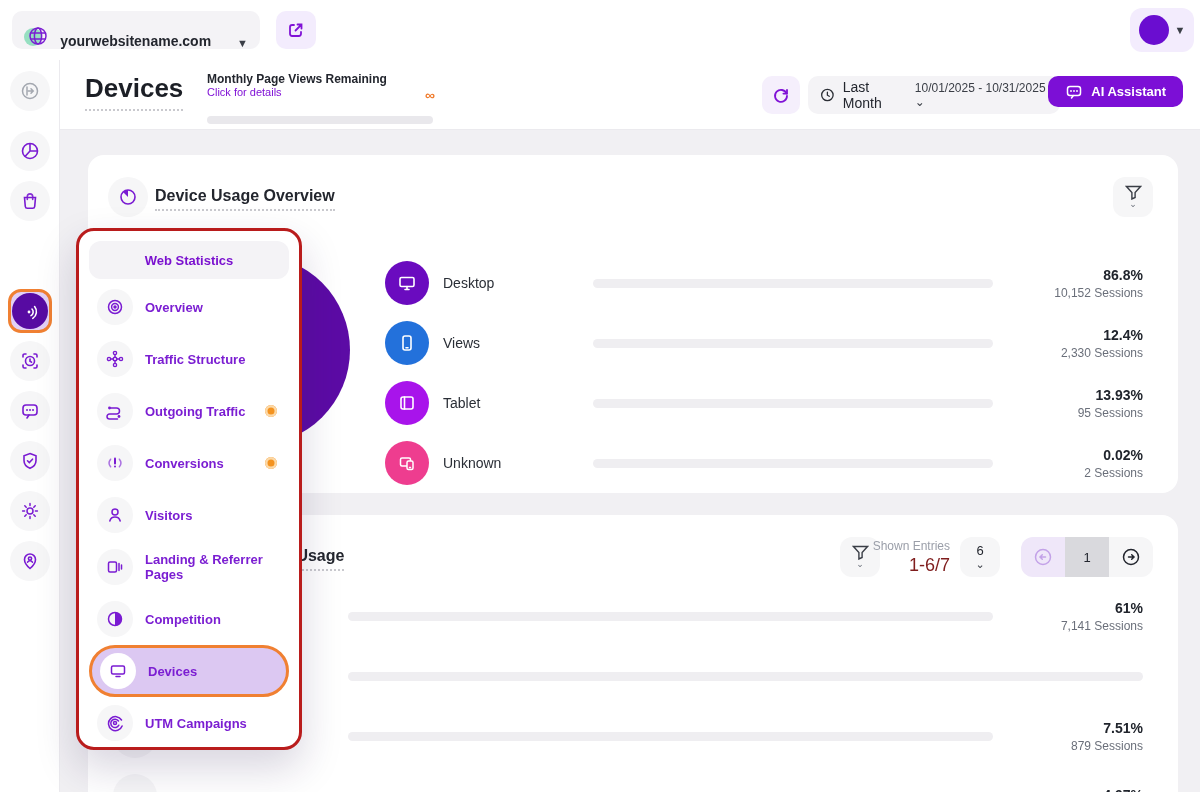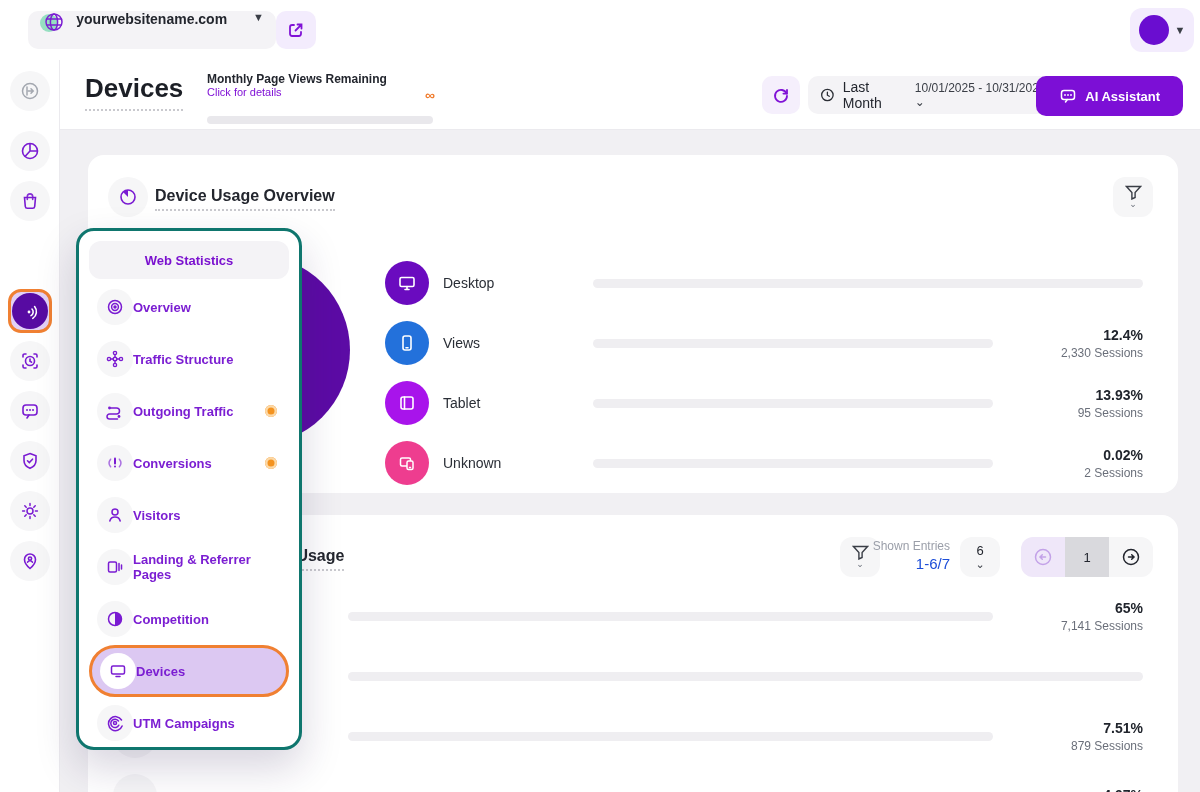--- a/index.html
+++ b/index.html
@@ -1,22 +1,22 @@
 <!DOCTYPE html>
 <html><head>
 <meta charset="utf-8">
 <style>
   * { margin:0; padding:0; box-sizing:border-box; }
   html,body { width:1200px; height:792px; overflow:hidden;
     font-family:"Liberation Sans", sans-serif; background:#f1f0f3; color:#20242c; }
 
   
   .topbar { position:absolute; left:0; top:0; width:1200px; height:60px; background:#fff; }
-  .site-pill { position:absolute; left:28px; top:11px; height:38px; width:248px;
-    background:#f4f3f6; border-radius:10px; display:flex; align-items:flex-start; gap:26px;
+  .site-pill { position:absolute; left:12px; top:11px; height:38px; width:248px;
+    background:#f4f3f6; border-radius:10px; display:flex; align-items:flex-end; gap:26px;
     padding:0 12px; cursor:pointer; }
   .site-ic { position:relative; width:24px; height:24px; }
   .site-ic .g1 { position:absolute; left:0; top:3px; width:18px; height:18px; border-radius:50%; background:#7ed9b4; opacity:.8; }
   .site-label { font-size:14px; font-weight:bold; color:#23262e; flex:1; }
   .chev { font-size:11px; color:#3a3e46; }
   .open-site-btn { position:absolute; left:276px; top:11px; width:40px; height:38px;
     background:#f3ecfd; border-radius:10px; display:flex; align-items:center; justify-content:center; cursor:pointer; }
   .avatar-pill { position:absolute; right:6px; top:8px; width:64px; height:44px; background:#f3ecfd;
     border-radius:12px; display:flex; align-items:center; justify-content:center; gap:6px; cursor:pointer; }
   .avatar-dot { width:30px; height:30px; border-radius:50%; background:#6a0dd0; }
@@ -38,21 +38,21 @@
   .quota-title { font-size:12px; font-weight:bold; color:#23262e; }
   .quota-link { font-size:11px; color:#8012d6; cursor:pointer; }
   .quota-bar { position:absolute; left:0; top:44px; width:226px; height:8px; background:#e9e8ec; border-radius:4px; }
   .quota-inf { position:absolute; left:218px; top:15px; color:#f07a2a; font-size:14px; font-weight:bold; }
   .refresh-btn { position:absolute; left:702px; top:16px; width:38px; height:38px; background:#f5effc;
     border-radius:10px; display:flex; align-items:center; justify-content:center; cursor:pointer; }
   .period-pill { position:absolute; left:748px; top:16px; height:38px; width:252px; background:#f4f3f6;
     border-radius:10px; display:flex; align-items:center; gap:8px; padding:0 12px; cursor:pointer; }
   .period-label { font-size:14px; font-weight:normal; color:#23262e; }
   .period-range { font-size:12px; color:#3a3e46; }
-  .ai-btn { position:absolute; right:17px; top:16px; height:40px; padding:0 23px; background:#7c0fd6;
+  .ai-btn { position:absolute; right:17px; top:16px; height:31px; padding:0 17px; background:#7c0fd6;
     border-radius:10px; display:flex; align-items:center; gap:8px; cursor:pointer; border:none; }
   .ai-label { color:#fff; font-size:13px; font-weight:bold; }
 
   
   .content { position:absolute; left:60px; top:130px; width:1140px; height:662px; background:#f1f0f3; overflow:hidden; }
   .card { position:absolute; left:28px; width:1090px; background:#fff; border-radius:16px; }
   .card1 { top:25px; height:338px; }
   .card2 { top:385px; height:420px; }
   .card-head-ic { position:absolute; left:20px; top:22px; width:40px; height:40px; border-radius:50%;
     background:#f6f6f7; display:flex; align-items:center; justify-content:center; }
@@ -76,39 +76,39 @@
   .spacer-label { width:191px; flex:none; }
   .bar-track { flex:1; height:9px; border-radius:5px; background:#efeef1; overflow:hidden; }
   .bar-fill { height:100%; border-radius:5px; min-width:4px; }
   .drow-stats { width:126px; margin-left:24px; text-align:right; flex:none; }
   .pct { font-size:14px; font-weight:bold; color:#20242c; }
   .sess { font-size:12px; color:#6a6f7a; margin-top:3px; }
 
   
   .shown-entries { position:absolute; right:228px; top:24px; text-align:right; }
   .se-label { font-size:12px; color:#9a9ea8; }
-  .se-value { font-size:15px; color:#1d4ed8; margin-top:2px; }
+  .se-value { font-size:18px; color:#7f1d1d; margin-top:2px; }
   .filter-btn2 { right:298px; }
   .pagesize-btn { position:absolute; right:178px; top:22px; width:40px; height:40px; background:#f6f6f7;
     border-radius:12px; display:flex; flex-direction:column; align-items:center; justify-content:center; cursor:pointer; }
   .pagesize-btn .num { font-size:13px; color:#23262e; }
   .pager { position:absolute; right:25px; top:22px; height:40px; width:132px; border-radius:12px; overflow:hidden;
     display:flex; }
   .pager .seg { width:44px; height:40px; display:flex; align-items:center; justify-content:center; cursor:pointer; }
   .seg-prev { background:#efe7f9; }
   .seg-page { background:#d9d9dd; font-size:13px; color:#23262e; }
   .seg-next { background:#f6f6f7; }
 
   
   .menu { position:absolute; left:76px; top:228px; width:226px; height:522px; background:#fff;
-    border:3px solid #0f766e; border-radius:18px; box-shadow:0 18px 40px rgba(40,20,80,.18); padding:10px; z-index:50; }
+    border:3px solid #b91c1c; border-radius:18px; box-shadow:0 18px 40px rgba(40,20,80,.18); padding:10px; z-index:50; }
   .menu-head { height:38px; background:#f4f3f6; border-radius:12px; display:flex; align-items:center;
     justify-content:center; font-size:13px; font-weight:bold; color:#7b12cf; }
   .menu-items { position:absolute; left:10px; right:10px; top:50px; }
-  .mitem { height:52px; display:flex; align-items:center; padding:0 8px; cursor:pointer; border-radius:26px; }
+  .mitem { height:52px; display:flex; align-items:center; gap:12px; padding:0 8px; cursor:pointer; border-radius:26px; }
   .mitem-ic { width:36px; height:36px; border-radius:50%; background:#f6f6f7; display:flex;
     align-items:center; justify-content:center; flex:none; }
   .mitem-label { font-size:13px; font-weight:bold; color:#7b1ed2; flex:1; }
   .mitem.active { background:#dcc8f2; border:3px solid #f08032; padding:0 8px; }
   .mitem.active .mitem-ic { background:#fff; }
   .badge-dot { width:12px; height:12px; border-radius:50%; background:#f49320;
     box-shadow:inset 0 0 0 2.5px #fcd9a8; margin-right:4px; flex:none; }
 
   svg { display:block; }
 </style>
@@ -258,20 +258,24 @@
 
       <div class="drow">
         <span class="drow-ic" style="background: rgb(106, 11, 191);">
           <svg width="20" height="20" viewBox="0 0 20 20" fill="none" stroke="#fff" stroke-width="1.6" stroke-linecap="round">
               <rect x="3" y="4.5" width="14" height="9" rx="1.5"></rect>
               <path d="M8 16.5h4M10 13.5v3"></path>
             </svg>
         </span>
         <span class="drow-label">Desktop</span>
         <span class="bar-track"><span class="bar-fill" style="width: 86.8%; background: rgb(98, 9, 201);"></span></span>
+        <span class="drow-stats">
+          <div class="pct">86.8%</div>
+          <div class="sess">10,152 Sessions</div>
+        </span>
       </div>
 
       <div class="drow">
         <span class="drow-ic" style="background: rgb(35, 113, 219);">
           <svg width="20" height="20" viewBox="0 0 20 20" fill="none" stroke="#fff" stroke-width="1.6" stroke-linecap="round">
               <rect x="6" y="3" width="8" height="14" rx="2"></rect>
               <path d="M9 14.8h2"></path>
             </svg>
         </span>
         <span class="drow-label">Views</span>
@@ -352,21 +356,21 @@
           </svg>
       </span>
     </div>
 
     <div class="rows2">
       <div class="drow">
         <span class="drow-ic gray"></span>
         <span class="spacer-label"></span>
         <span class="bar-track"><span class="bar-fill" style="width: 61%; background: rgb(98, 9, 201);"></span></span>
         <span class="drow-stats">
-          <div class="pct">65%</div>
+          <div class="pct">61%</div>
           <div class="sess">7,141 Sessions</div>
         </span>
       </div>
       <div class="drow">
         <span class="drow-ic gray"></span>
         <span class="spacer-label"></span>
         <span class="bar-track"><span class="bar-fill" style="width: 22%; background: rgb(98, 9, 201);"></span></span>
       </div>
       <div class="drow">
         <span class="drow-ic gray"></span>

